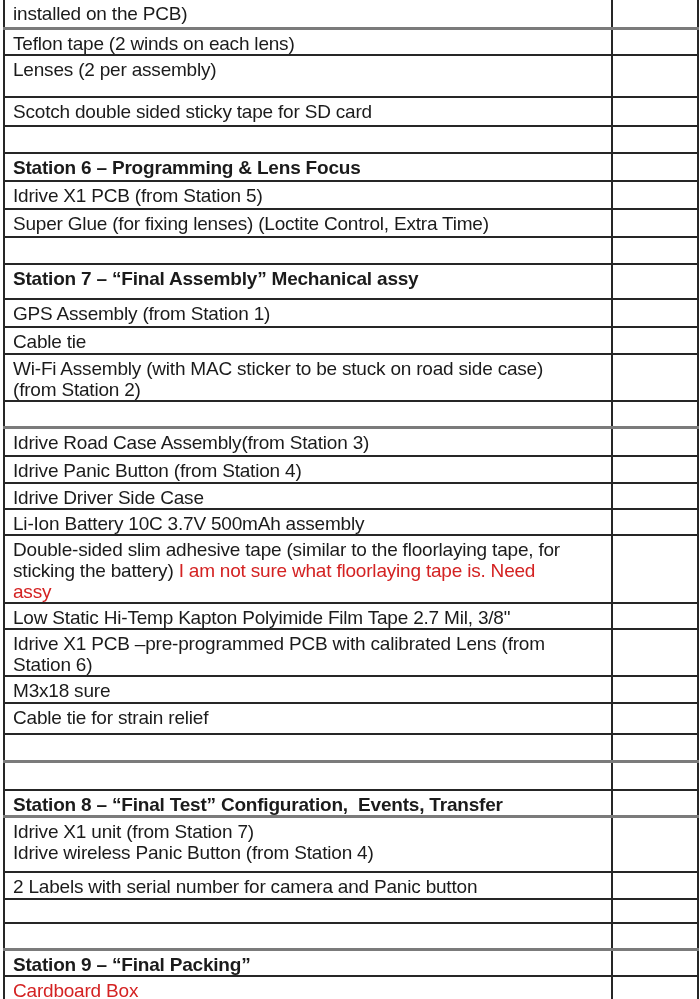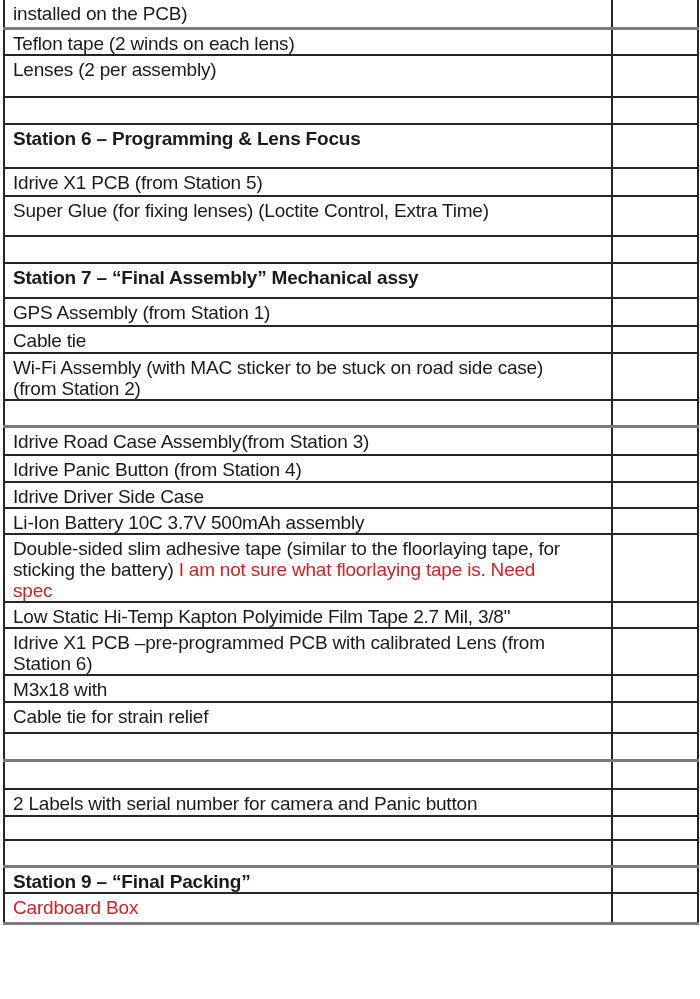--- a/index.html
+++ b/index.html
@@ -74,33 +74,37 @@
           <td class="status"></td>
         </tr>
         <tr class="pb" style="height: 23px;">
           <td class="item"><span>Teflon tape (2 winds on each lens)</span></td>
           <td class="status"></td>
         </tr>
         <tr style="height: 42px;">
           <td class="item"><span>Lenses (2 per assembly)</span></td>
           <td class="status"></td>
         </tr>
-        <tr style="height: 27px;">
-          <td class="item"></td>
-          <td class="status"></td>
-        </tr>
-        <tr class="hdr" style="height: 44px;">
+        <tr style="height: 29px;">
+          <td class="item"><span>Scotch double sided sticky tape for SD card</span></td>
+          <td class="status"></td>
+        </tr>
+        <tr style="height: 27px;">
+          <td class="item"></td>
+          <td class="status"></td>
+        </tr>
+        <tr class="hdr" style="height: 28px;">
           <td class="item"><span>Station 6 – Programming &amp; Lens Focus</span></td>
           <td class="status"></td>
         </tr>
         <tr style="height: 28px;">
           <td class="item"><span>Idrive X1 PCB (from </span><span class="b">Station 5</span><span>)</span></td>
           <td class="status"></td>
         </tr>
-        <tr style="height: 40px;">
+        <tr style="height: 28px;">
           <td class="item"><span>Super Glue (for fixing lenses) (Loctite Control, Extra Time)</span></td>
           <td class="status"></td>
         </tr>
         <tr style="height: 27px;">
           <td class="item"></td>
           <td class="status"></td>
         </tr>
         <tr class="hdr" style="height: 35px;">
           <td class="item"><span>Station 7 – “Final Assembly” Mechanical assy</span></td>
           <td class="status"></td>
@@ -131,45 +135,53 @@
         </tr>
         <tr style="height: 20px;">
           <td class="item"><span>Idrive Driver Side Case</span></td>
           <td class="status"></td>
         </tr>
         <tr style="height: 16px;">
           <td class="item"><span>Li-Ion Battery 10C 3.7V 500mAh assembly</span></td>
           <td class="status"></td>
         </tr>
         <tr style="height: 66px; padding-left: 19px;">
-          <td class="item"><span>Double-sided slim adhesive tape (similar to the floorlaying tape, for</span><br><span>sticking the battery) </span><span class="red">I am not sure what floorlaying tape is. Need</span><br><span class="red">spec</span></td>
+          <td class="item"><span>Double-sided slim adhesive tape (similar to the floorlaying tape, for</span><br><span>sticking the battery) </span><span class="red">I am not sure what floorlaying tape is. Need</span><br><span class="red">assy</span></td>
           <td class="status"></td>
         </tr>
         <tr style="height: 26px;">
           <td class="item"><span>Low Static Hi-Temp Kapton Polyimide Film Tape 2.7 Mil, 3/8"</span></td>
           <td class="status"></td>
         </tr>
         <tr style="height: 45px;">
           <td class="item"><span>Idrive X1 PCB –pre-programmed PCB with calibrated Lens (from</span><br><span class="b">Station 6</span><span>)</span></td>
           <td class="status"></td>
         </tr>
         <tr style="height: 27px;">
-          <td class="item"><span>M3x18 with</span></td>
+          <td class="item"><span>M3x18 sure</span></td>
           <td class="status"></td>
         </tr>
         <tr style="height: 31px;">
           <td class="item"><span>Cable tie for strain relief</span></td>
           <td class="status"></td>
         </tr>
         <tr style="height: 28px;">
           <td class="item"></td>
           <td class="status"></td>
         </tr>
         <tr class="pb" style="height: 28px;">
           <td class="item"></td>
+          <td class="status"></td>
+        </tr>
+        <tr class="hdr" style="height: 27px;">
+          <td class="item"><span>Station 8 – “Final Test” Configuration,  Events, Transfer</span></td>
+          <td class="status"></td>
+        </tr>
+        <tr class="pb" style="height: 55px;">
+          <td class="item"><span>Idrive X1 unit (from </span><span class="b">Station 7</span><span>)</span><br><span>Idrive wireless Panic Button (from </span><span class="b">Station 4</span><span>)</span></td>
           <td class="status"></td>
         </tr>
         <tr style="height: 27px;">
           <td class="item"><span>2 Labels with serial number for camera and Panic button</span></td>
           <td class="status"></td>
         </tr>
         <tr style="height: 24px;">
           <td class="item"></td>
           <td class="status"></td>
         </tr>

